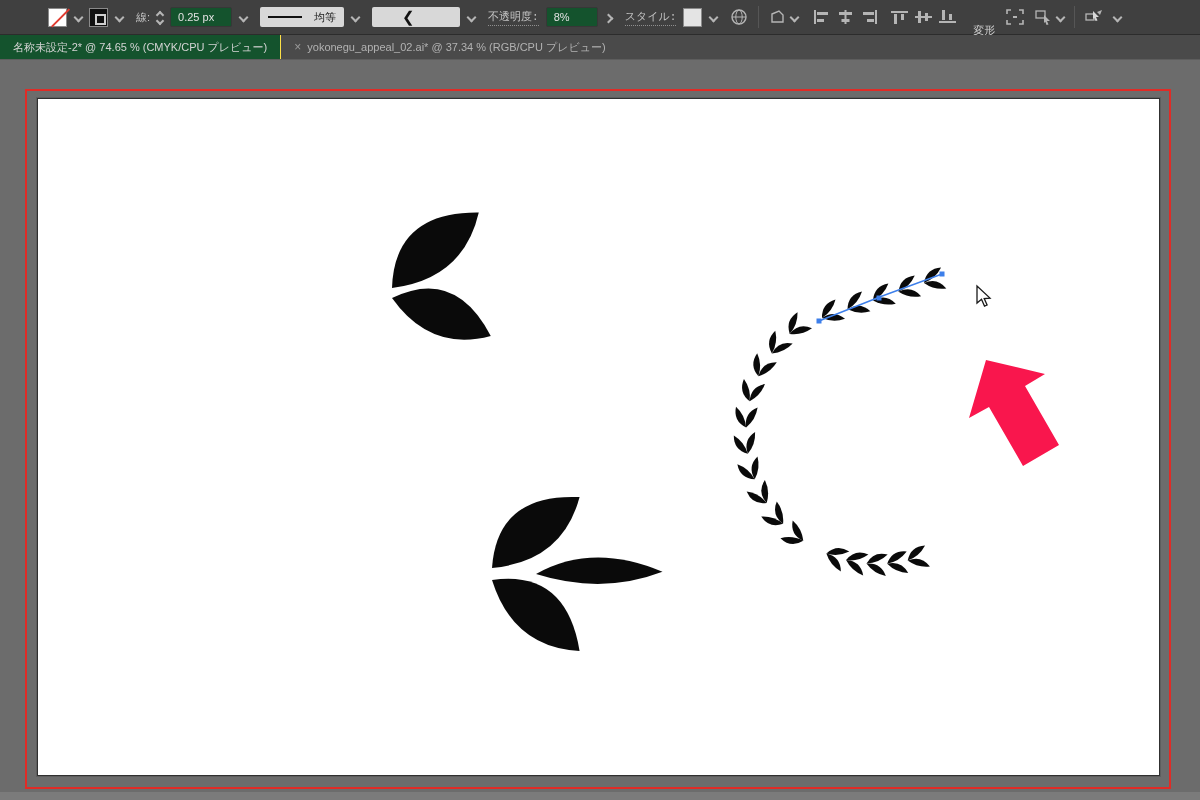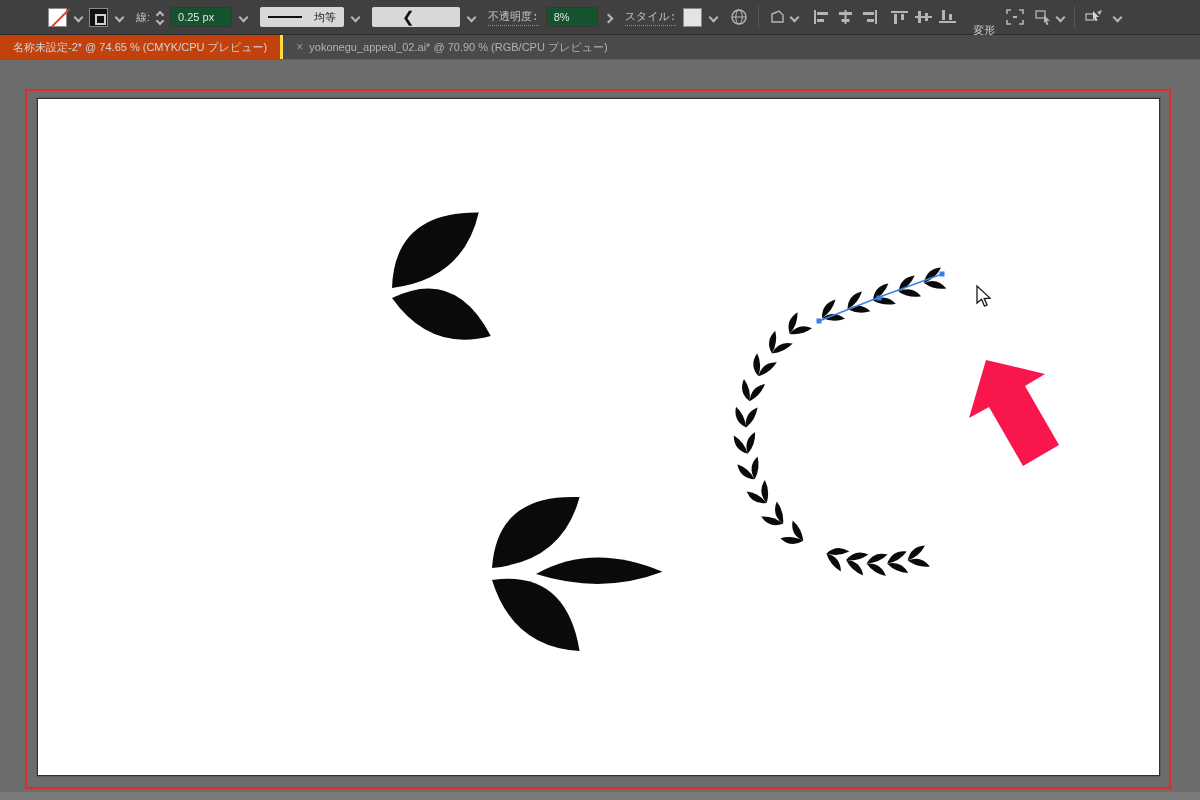--- a/index.html
+++ b/index.html
@@ -37,21 +37,21 @@
   .lbl { color:#c3c3c3; border-bottom:1px dotted #8f8f8f; padding-bottom:1px;font-family:Liberation Mono, monospace; }
   .sep { width:1px; height:22px; background:#565656; margin:0 3px; }
   .icnbtn { display:flex; align-items:center; gap:3px; }
   .txtbtn { color:#cfcfcf; padding:2px 4px;margin-top:26px; }
   svg.icn { display:block; }
 
   
   .tabbar { height:25px; background:#4a4a4a; display:flex; align-items:stretch; flex:0 0 25px;
     border-bottom:1px solid #5d5d5d; font-size:11px; }
   .tab { display:flex; align-items:center; gap:6px; padding:0 13px; white-space:nowrap; }
-  .tab.active { background:#c2410c; color:#d4d4d4; border-right:3px solid #fde047; }
+  .tab.active { background:#14532d; color:#d4d4d4; border-right:1px solid #fde047; }
   .tab.inactive { color:#b2b2b2; }
   .tab .close { color:#9a9a9a; font-size:12px; }
 
   
   .workspace { position:relative; flex:1; background:#6C6C6C; }
   .red-frame { position:absolute; left:25px; top:29px; width:1146px; height:700px;
     border:2px solid #E12B26; pointer-events:none; }
   .artboard { position:absolute; left:37px; top:38px; width:1123px; height:678px;
     background:#ffffff; border:1px solid #303030; box-shadow:0 0 0 1px rgba(0,0,0,0.12); }
   .artwork { position:absolute; left:0; top:0; }
@@ -200,21 +200,21 @@
       <span class="chev" style="margin-left:6px;"></span>
     </span>
   </div>
 
   <div class="tabbar">
     <div class="tab active">
       <span>名称未設定-2* @ 74.65 % (CMYK/CPU プレビュー)</span>
     </div>
     <div class="tab inactive">
       <span class="close">×</span>
-      <span>yokonegu_appeal_02.ai* @ 70.90 % (RGB/CPU プレビュー)</span>
+      <span>yokonegu_appeal_02.ai* @ 37.34 % (RGB/CPU プレビュー)</span>
     </div>
   </div>
 
   <div class="workspace">
     <div class="artboard"></div>
     <div class="red-frame" style="border-color: rgb(225, 43, 38);"></div>
 
     <svg class="artwork" width="1200" height="740" viewBox="0 60 1200 740">
       <defs>
         <path id="leaf" d="M0 0 Q11.5 -9 23 0 Q11.5 4.5 0 0 Z"></path>

